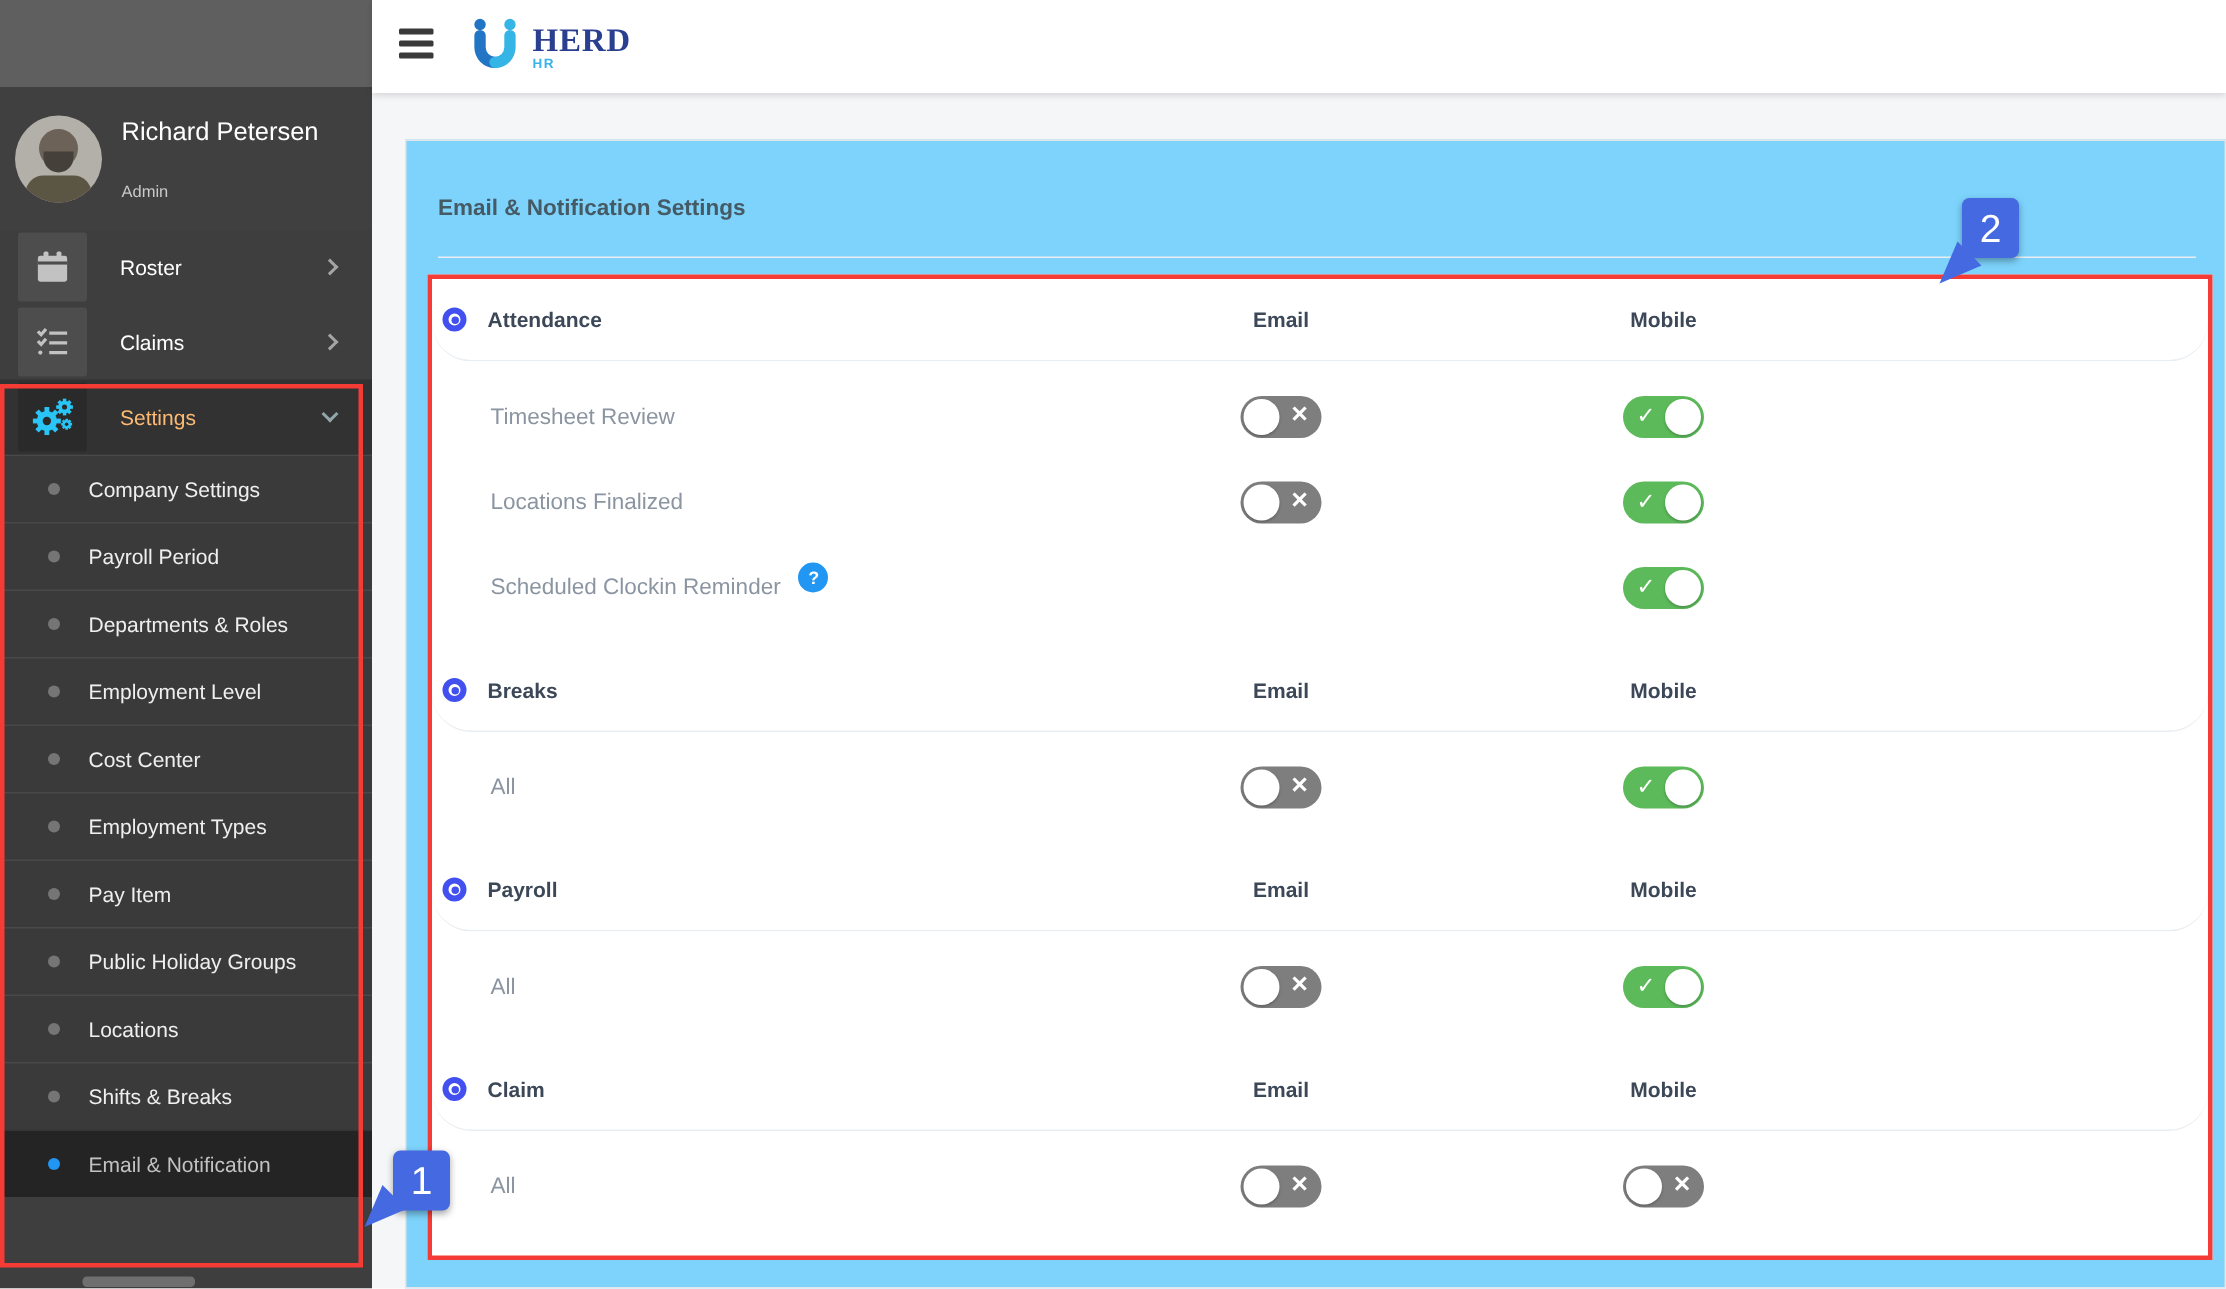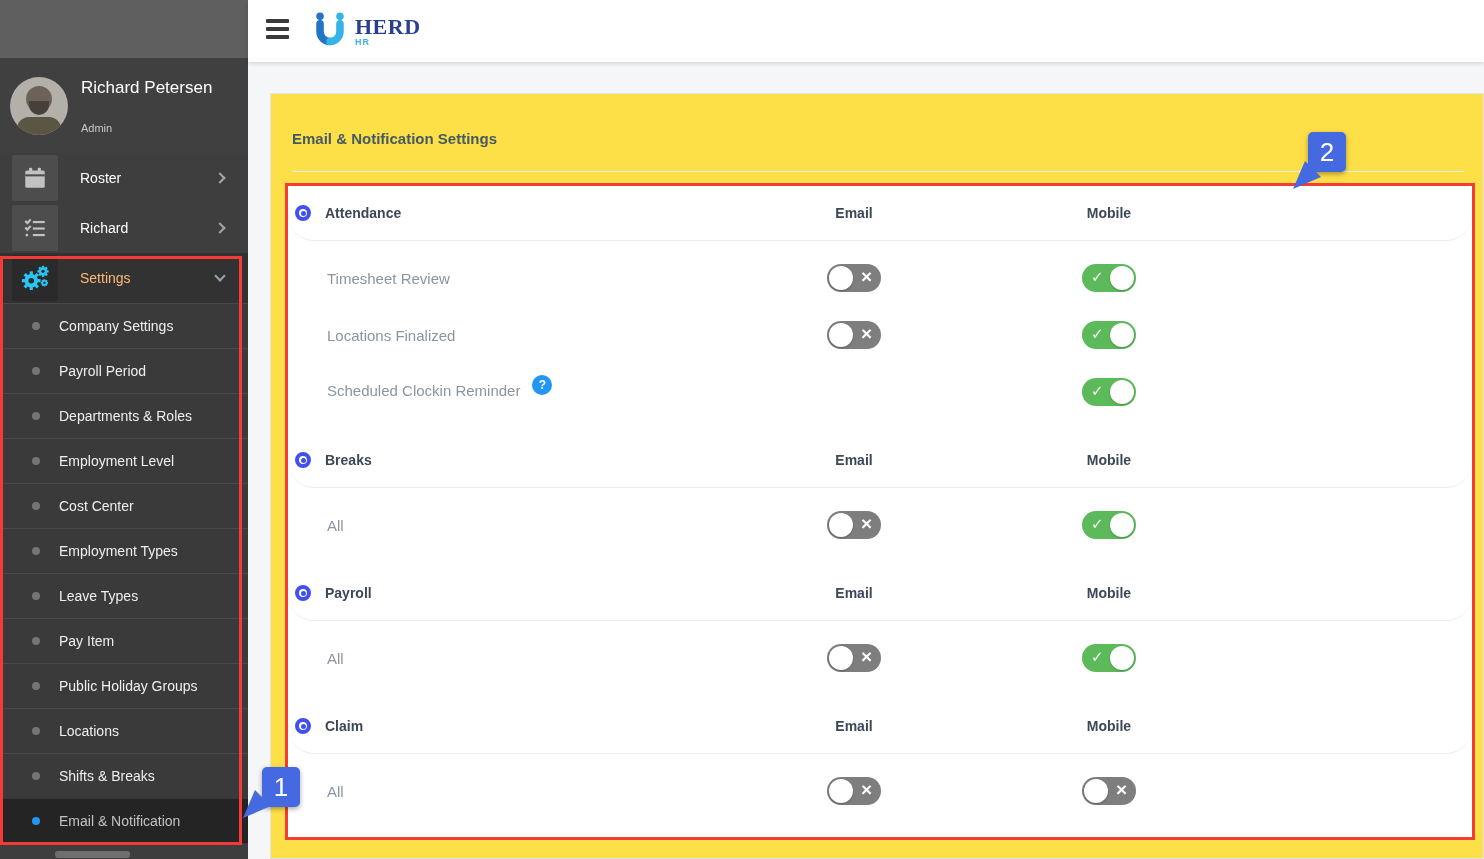--- a/index.html
+++ b/index.html
@@ -43,21 +43,21 @@
   
   #topbar { position:absolute; left:248px; top:0; width:1236px; height:62px; background:#ffffff; box-shadow:0 2px 4px rgba(0,0,0,0.12); z-index:4; }
   #hamburger { position:absolute; left:18px; top:19px; width:23px; height:20px; cursor:pointer; }
   #hamburger .bar { width:23px; height:3.5px; background:#3a3a3a; border-radius:1px; margin-bottom:4.5px; }
   #logo { position:absolute; left:62px; top:9px; display:flex; align-items:flex-start;justify-content:flex-end; }
   .logo-textwrap { margin-left:5px; margin-top:8px; }
   .logo-text { font-family:"Liberation Serif","DejaVu Serif",serif; font-weight:bold; font-size:22px; color:#2a3f90; letter-spacing:0.5px; line-height:20px; }
   .logo-sub { font-size:9px; font-weight:bold; color:#3ab3e8; letter-spacing:1px; margin-top:0px; }
 
   
-  #card { position:absolute; left:270px; top:93px; width:1214px; height:766px; background:#fde047; border:1px solid #e2e5e9; z-index:2; }
+  #card { position:absolute; left:270px; top:93px; width:1214px; height:766px; background:#7dd3fc; border:1px solid #e2e5e9; z-index:2; }
   #card-title { position:absolute; left:21px; top:36px; font-size:15px; font-weight:bold; color:#455a64; }
   #title-divider { position:absolute; left:21px; top:77px; width:1172px; height:1px; background:#e9edf2; }
 
   #table { position:absolute; left:14px; top:89px; width:1190px; height:657px; border:3px solid #f43b36; overflow:hidden; background:#ffffff; }
   .sec-header { position:relative; height:55px; border-bottom:1px solid #e8edf2;border-radius:26px; }
   .radio { position:absolute; left:7px; top:50%; transform:translateY(-50%); width:16px; height:16px; border:4px solid #4150ef; border-radius:50%; background:#ffffff; }
   .radio::after { content:""; position:absolute; inset:1.5px; background:#4150ef; border-radius:50%; }
   .sec-title { position:absolute; left:37px; top:50%; transform:translateY(-50%); font-size:14px; font-weight:bold; color:#3c4858; }
   .col-label { position:absolute; top:50%; transform:translate(-50%,-50%); font-size:14px; font-weight:bold; color:#3c4858; }
   .col-email { left:566px; }
@@ -123,21 +123,21 @@
           <span class="tile">
             <svg viewBox="0 0 24 24" width="26" height="26" fill="none" stroke="#c2c2c2" stroke-width="2">
               <path d="M3 5.5 l2 2 l3 -3.5"></path>
               <line x1="10" y1="6.5" x2="21" y2="6.5"></line>
               <path d="M3 11.5 l2 2 l3 -3.5"></path>
               <line x1="10" y1="12.5" x2="21" y2="12.5"></line>
               <circle cx="4.5" cy="18.5" r="1.3" fill="#c2c2c2" stroke="none"></circle>
               <line x1="10" y1="18.5" x2="21" y2="18.5"></line>
             </svg>
           </span>
-          <span class="mlabel">Richard</span>
+          <span class="mlabel">Claims</span>
           <span class="chev right"></span>
         </div>
         <div class="side-item active-parent">
           <span class="tile">
             <svg viewBox="0 0 28 28" width="30" height="30">
               <circle cx="10.5" cy="16.5" r="6.3" fill="#29c5f6"></circle>
               <rect x="9" y="7.799999999999999" width="3" height="4.4" fill="#29c5f6" transform="rotate(0 10.5 16.5)"></rect>
               <rect x="9" y="7.799999999999999" width="3" height="4.4" fill="#29c5f6" transform="rotate(45 10.5 16.5)"></rect>
               <rect x="9" y="7.799999999999999" width="3" height="4.4" fill="#29c5f6" transform="rotate(90 10.5 16.5)"></rect>
               <rect x="9" y="7.799999999999999" width="3" height="4.4" fill="#29c5f6" transform="rotate(135 10.5 16.5)"></rect>
@@ -192,24 +192,20 @@
         <div class="sub-item">
           <span class="bullet"></span>
           <span class="slabel">Cost Center</span>
         </div>
         <div class="sub-item">
           <span class="bullet"></span>
           <span class="slabel">Employment Types</span>
         </div>
         <div class="sub-item">
           <span class="bullet"></span>
-          <span class="slabel">Leave Types</span>
-        </div>
-        <div class="sub-item">
-          <span class="bullet"></span>
           <span class="slabel">Pay Item</span>
         </div>
         <div class="sub-item">
           <span class="bullet"></span>
           <span class="slabel">Public Holiday Groups</span>
         </div>
         <div class="sub-item">
           <span class="bullet"></span>
           <span class="slabel">Locations</span>
         </div>

